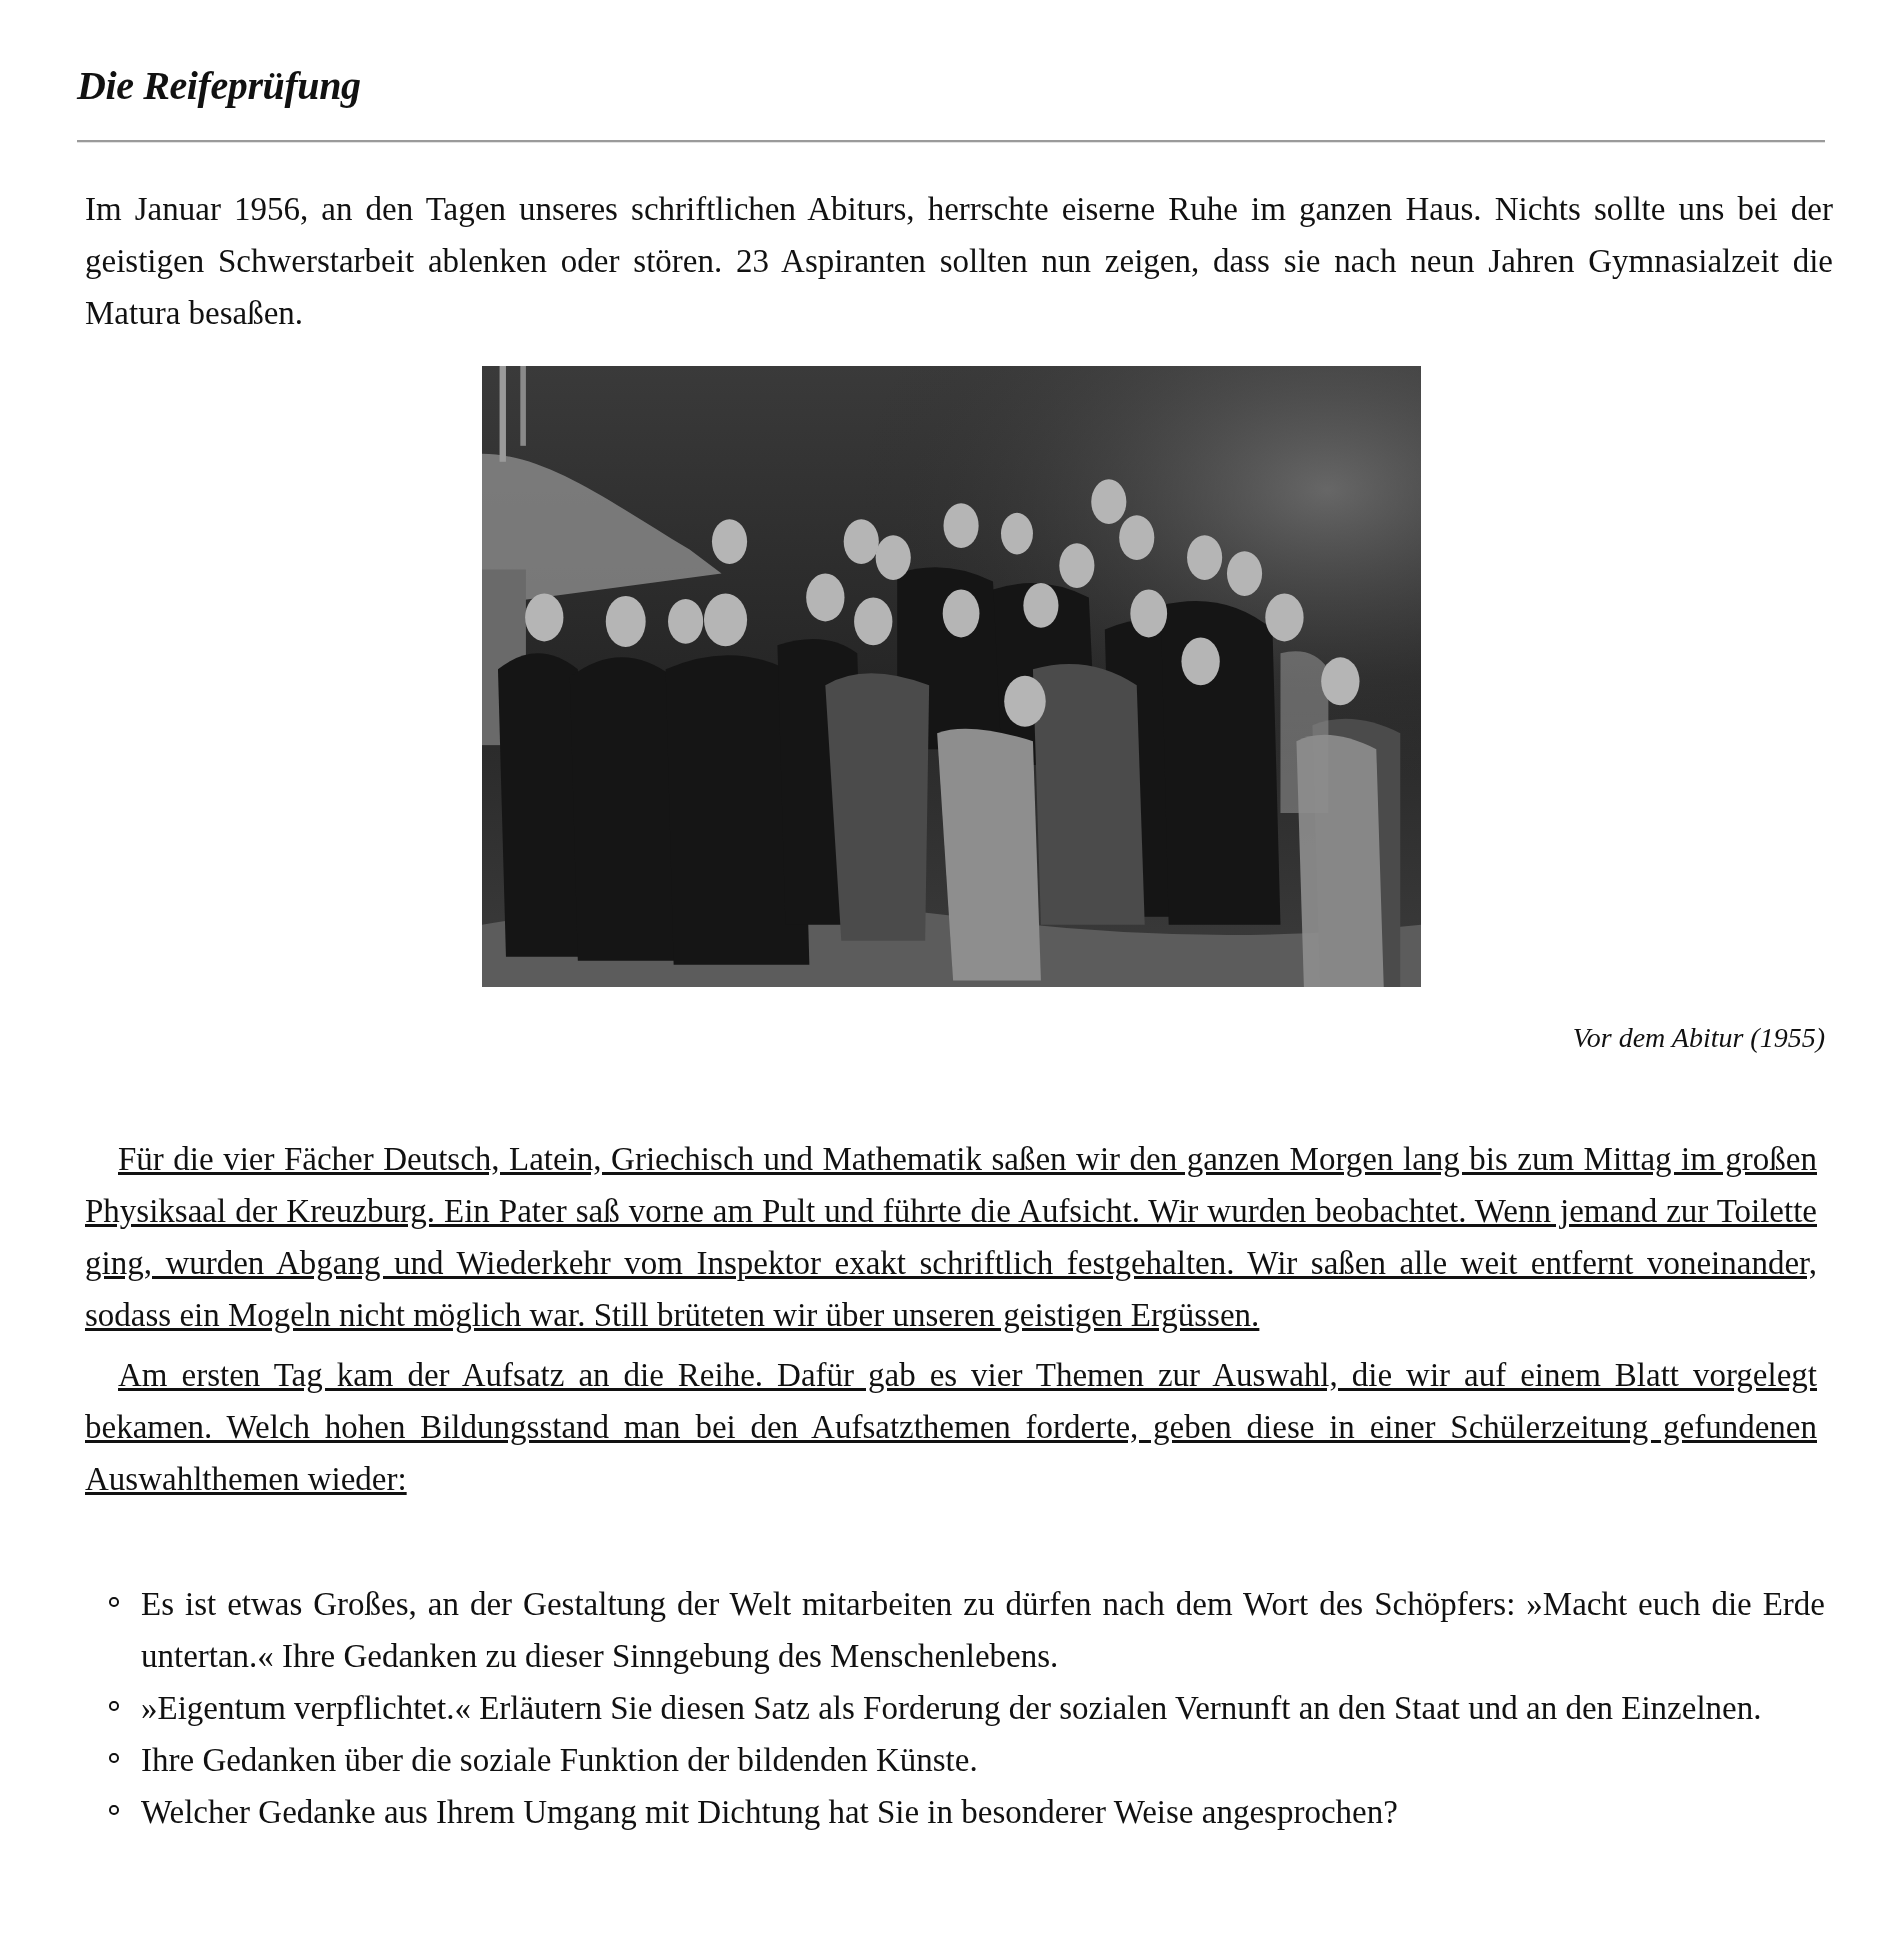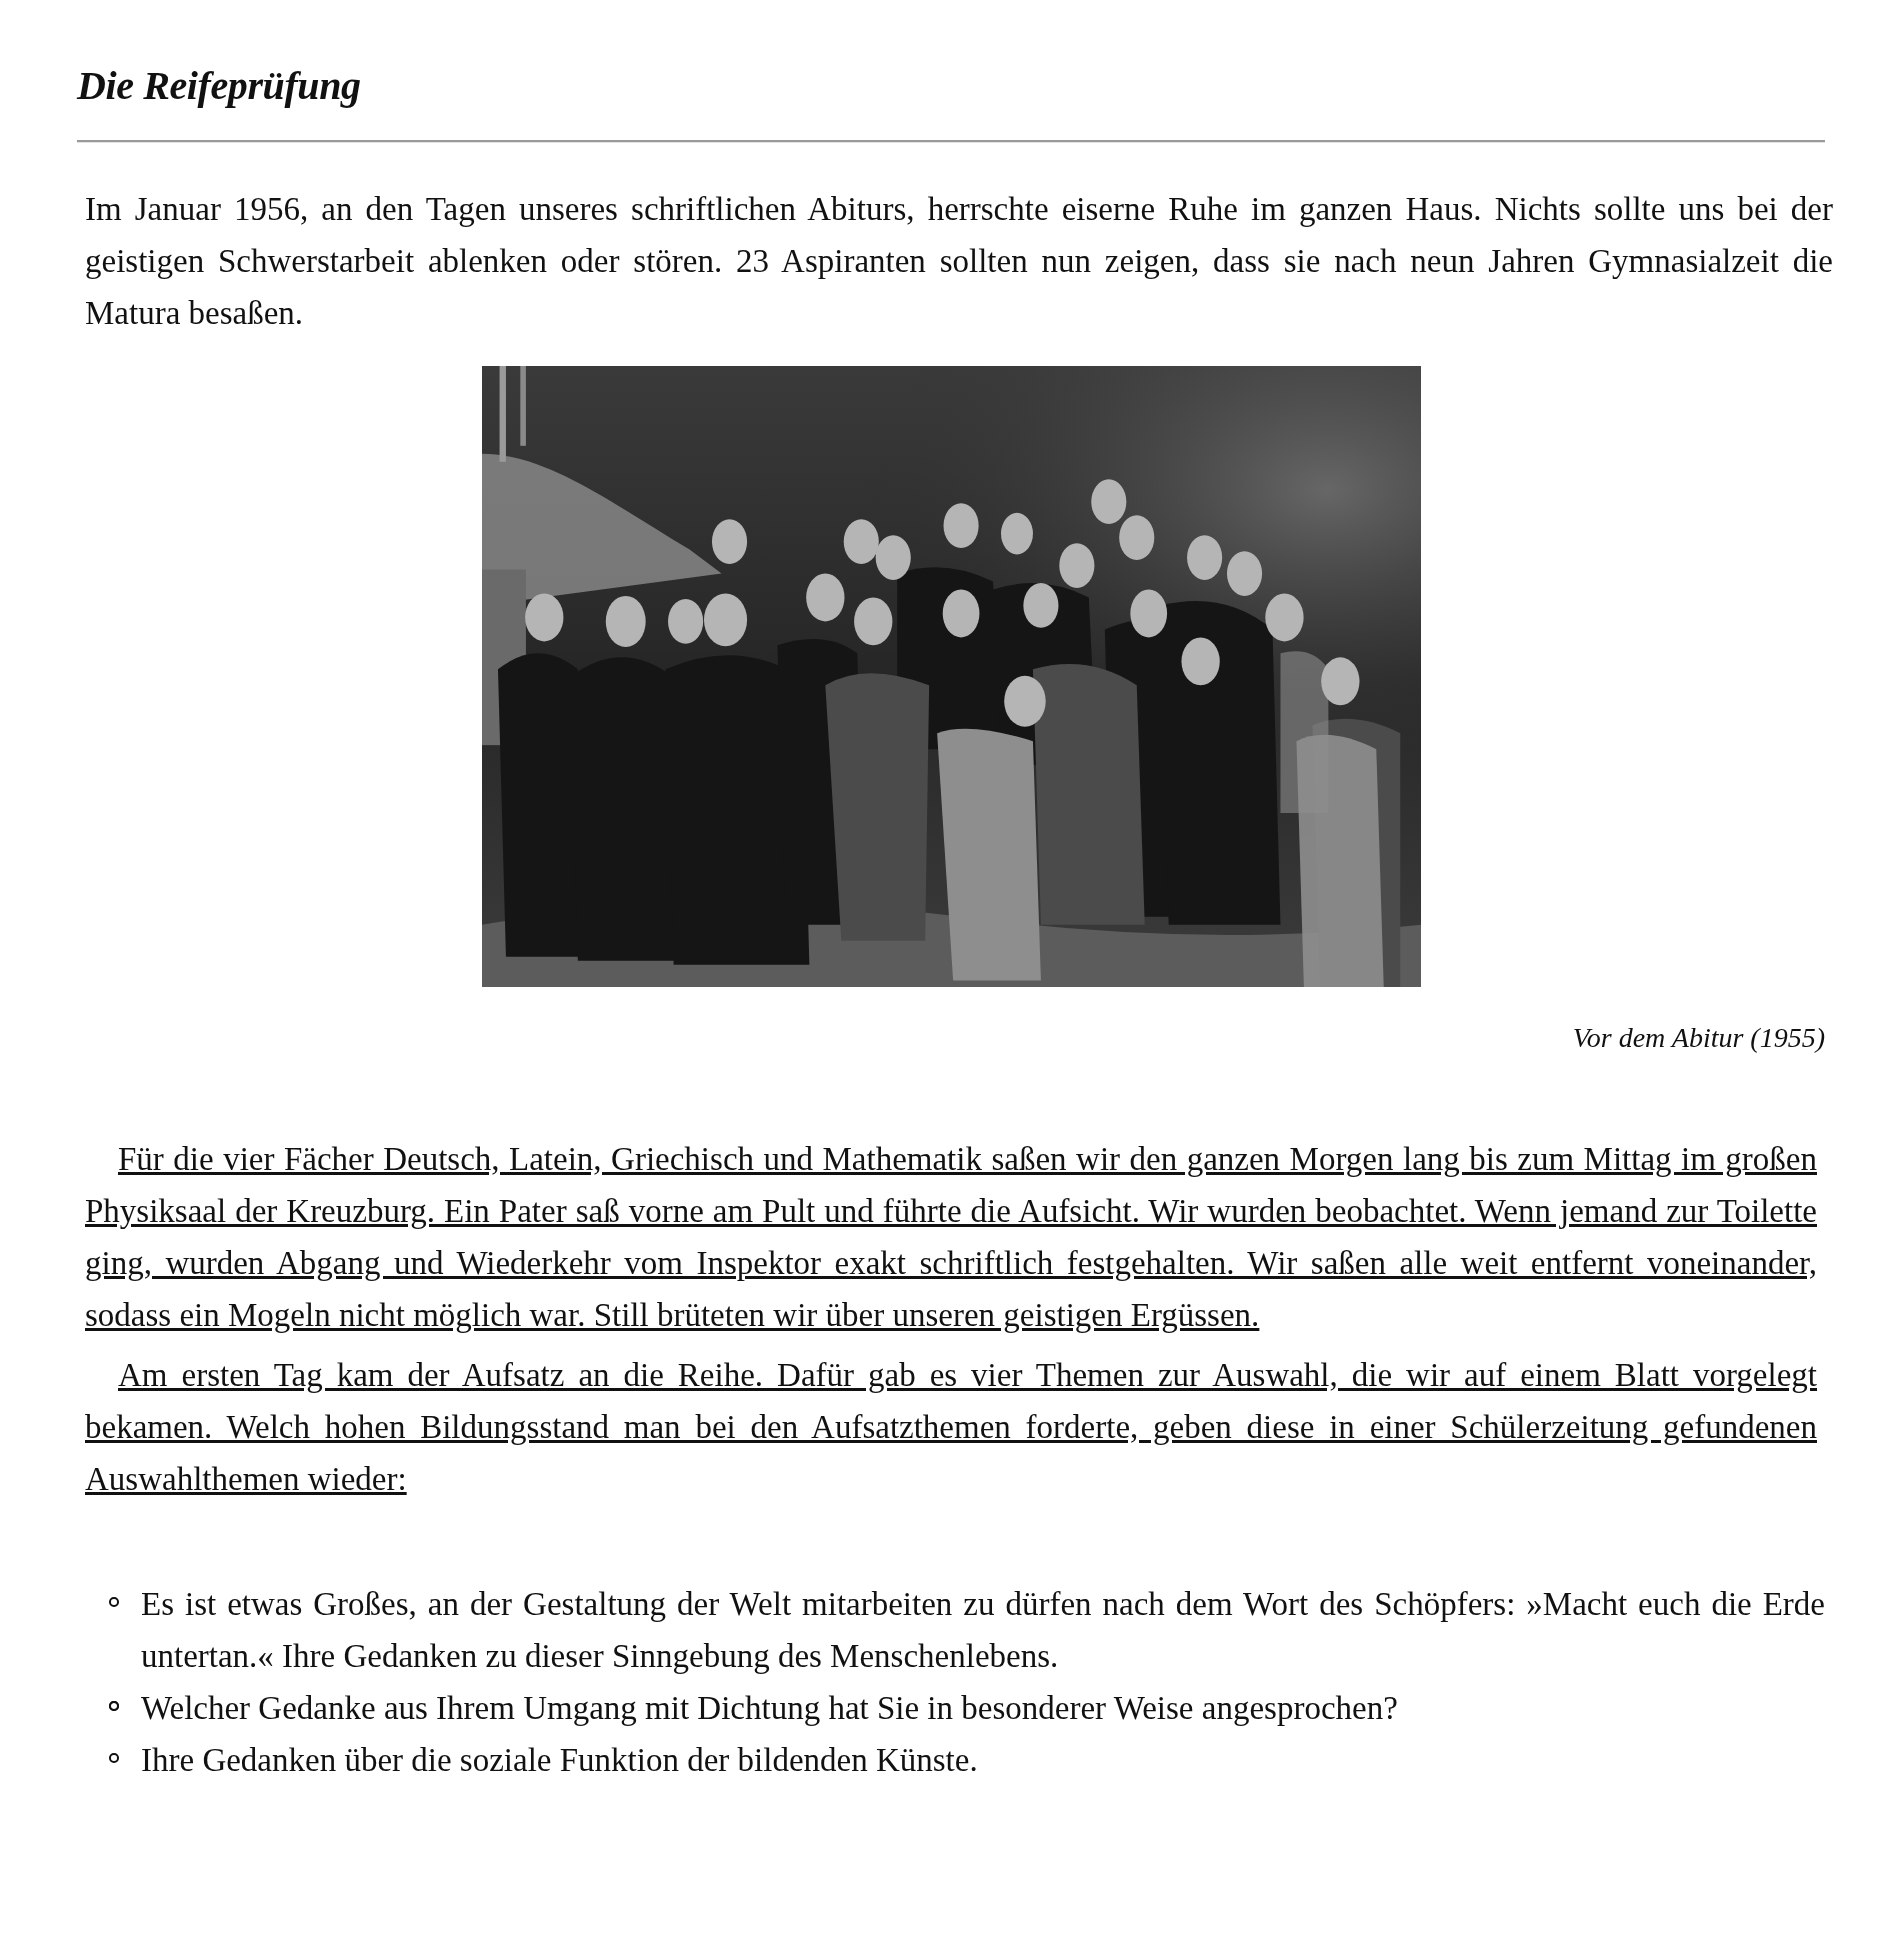--- a/index.html
+++ b/index.html
@@ -140,25 +140,26 @@
     <p class="body-text indent">Am ersten Tag kam der Aufsatz an die Reihe. Dafür gab es vier Themen zur Auswahl, die wir auf einem Blatt vorgelegt bekamen. Welch hohen Bildungsstand man bei den Aufsatzthemen forderte, geben diese in einer Schülerzeitung gefundenen Auswahlthemen wieder:</p>
   </div>
 
   <ul class="list">
     <li>
       <span class="bullet"></span>
       <span>Es ist etwas Großes, an der Gestaltung der Welt mitarbeiten zu dürfen nach dem Wort des Schöpfers: »Macht euch die Erde untertan.« Ihre Gedanken zu dieser Sinngebung des Menschenlebens.</span>
     </li>
     <li>
       <span class="bullet"></span>
+      <span>»Eigentum verpflichtet.« Erläutern Sie diesen Satz als Forderung der sozialen Vernunft an den Staat und an den Einzelnen.</span>
+    </li>
+    <li>
+      <span class="bullet"></span>
+      <span>Ihre Gedanken über die soziale Funktion der bildenden Künste.</span>
     </li>
     <li>
       <span class="bullet"></span>
       <span>Welcher Gedanke aus Ihrem Umgang mit Dichtung hat Sie in besonderer Weise angesprochen?</span>
-    </li>
-    <li>
-      <span class="bullet"></span>
-      <span>Ihre Gedanken über die soziale Funktion der bildenden Künste.</span>
     </li>
   </ul>
 
 </div>
 
 
 </body></html>

